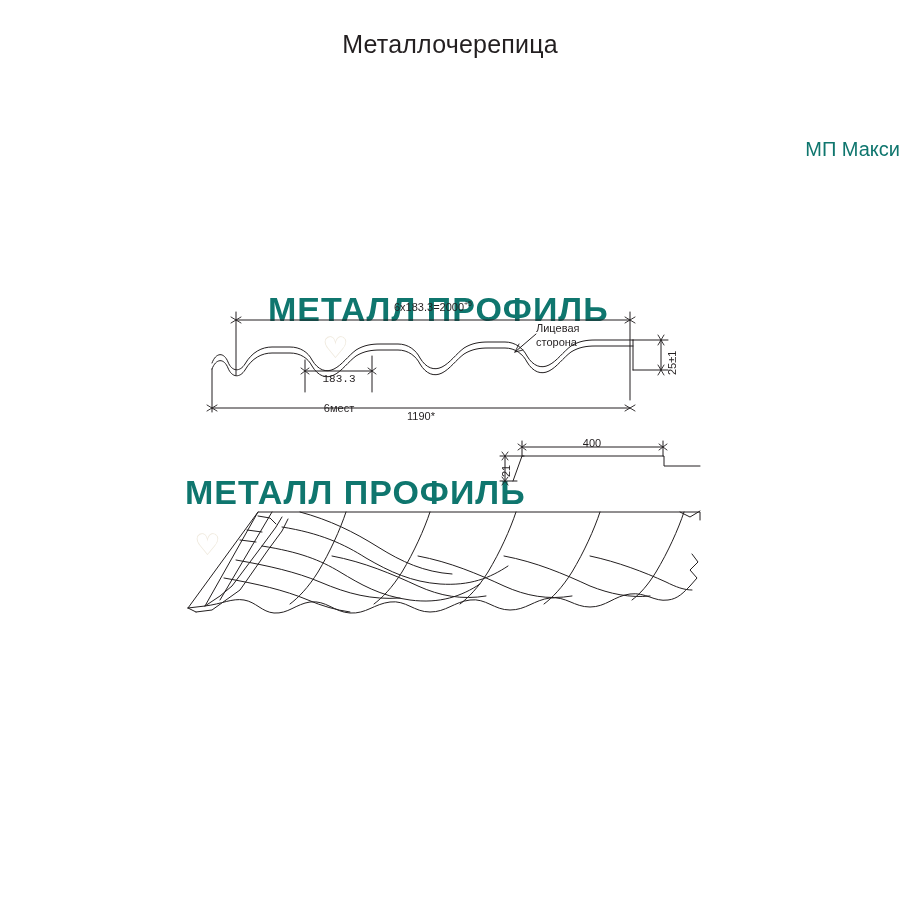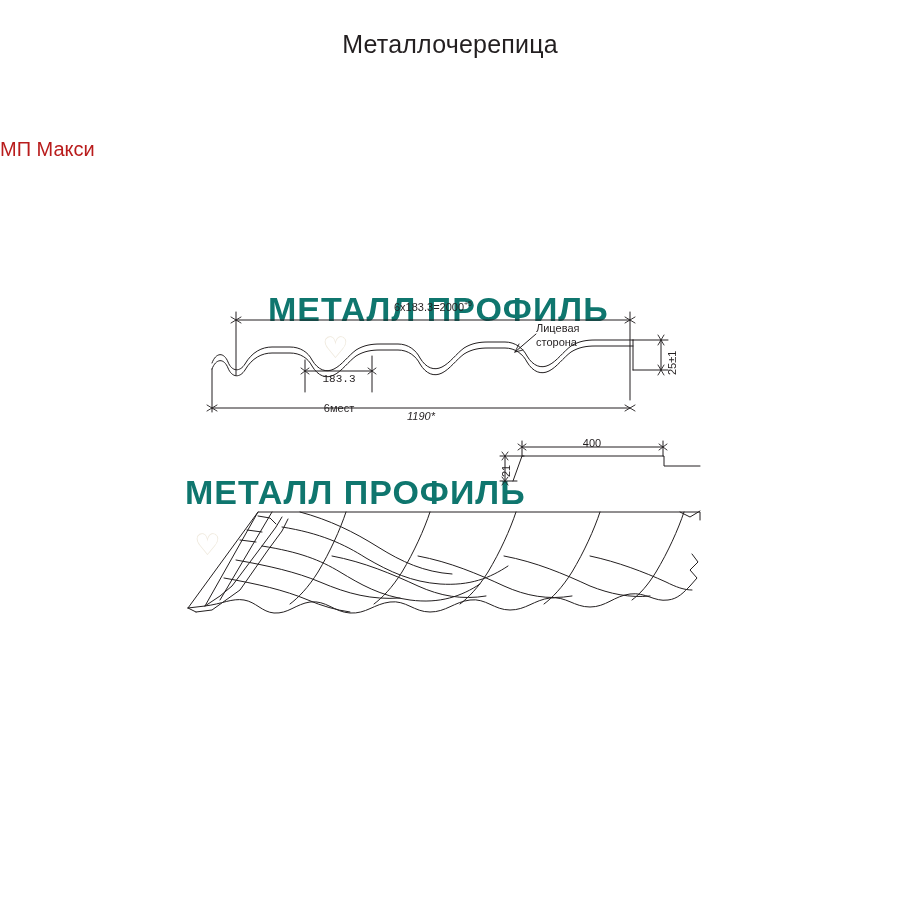--- a/index.html
+++ b/index.html
@@ -28,23 +28,23 @@
     width: 900px;
     text-align: center;
     font-size: 25px;
     letter-spacing: 0.2px;
     color: #231f20;
   }
   .subtitle {
     position: absolute;
     left: 0; top: 138px;
     width: 900px;
-    text-align: left;
+    text-align: right;
     font-size: 20px;
-    color: #b91c1c;
+    color: #0f766e;
   }
   svg.draw {
     position: absolute;
     left: 0; top: 0;
     width: 900px;
     height: 900px;
   }
   .wm {
     position: absolute;
     font-family: Liberation Sans, sans-serif;
@@ -233,21 +233,21 @@
       </g>
 
     </g>
   </svg>
 
   <div class="lbl lbl-c" style="left:363px; top:300px; width:140px;"><span>6х183.3=2000</span><span class="sup">+5</span></div>
 
   <div class="lbl lbl-c" style="left:306px; top:373px; width:66px;font-family:Liberation Mono, monospace;">183.3</div>
   <div class="lbl lbl-c" style="left:306px; top:402px; width:66px;">6мест</div>
 
-  <div class="lbl lbl-c" style="left:371px; top:410px; width:100px;font-style:italic;">1190*</div>
+  <div class="lbl lbl-c" style="left:371px; top:410px; width:100px;">1190*</div>
 
   <div class="lbl rot90" style="left:666px; top:375px;">25±1</div>
 
   <div class="lbl" style="left:536px; top:322px;">Лицевая</div>
   <div class="lbl" style="left:536px; top:336px;">сторона</div>
 
   <div class="lbl lbl-c" style="left:562px; top:437px; width:60px;">400</div>
   <div class="lbl rot90" style="left:500px; top:477px;">21</div>
 
 </div>

